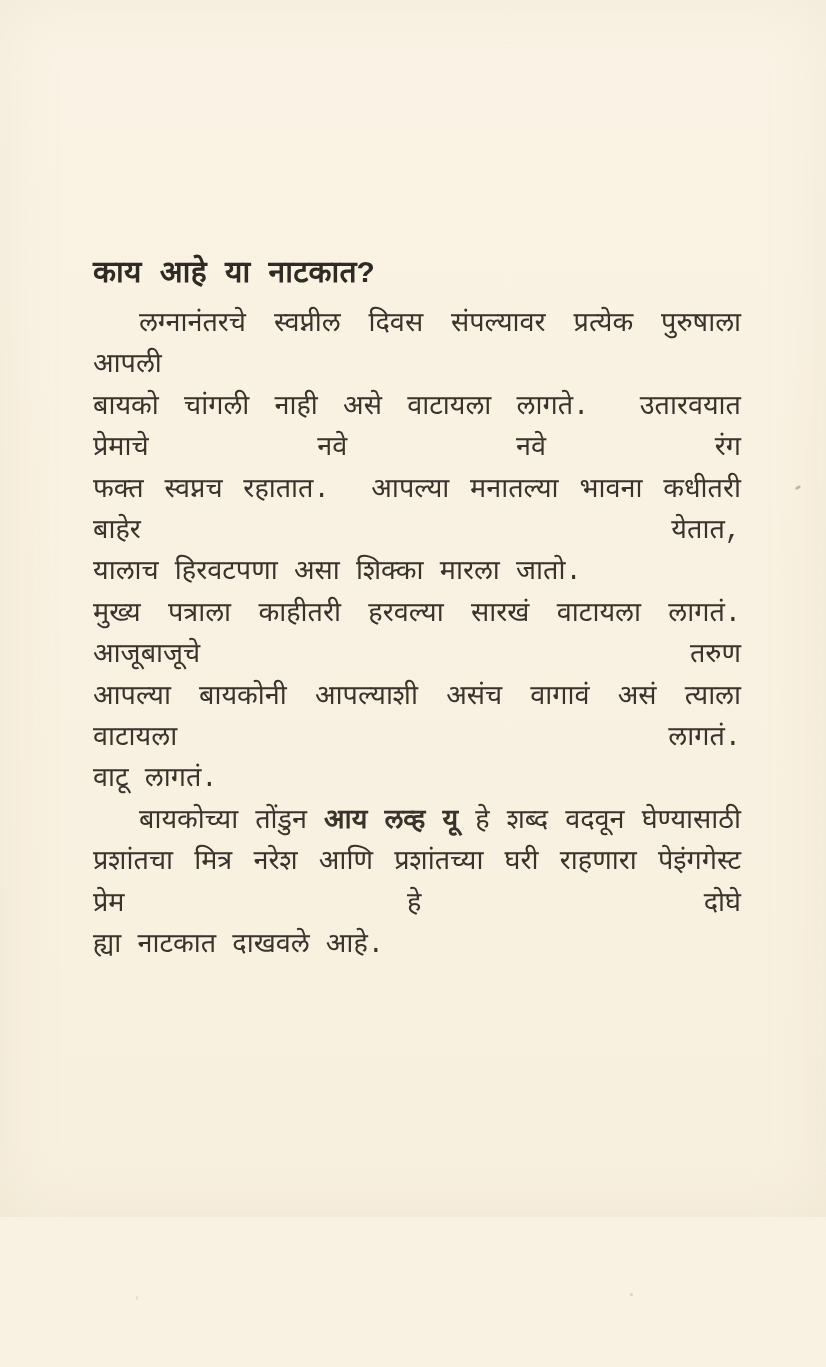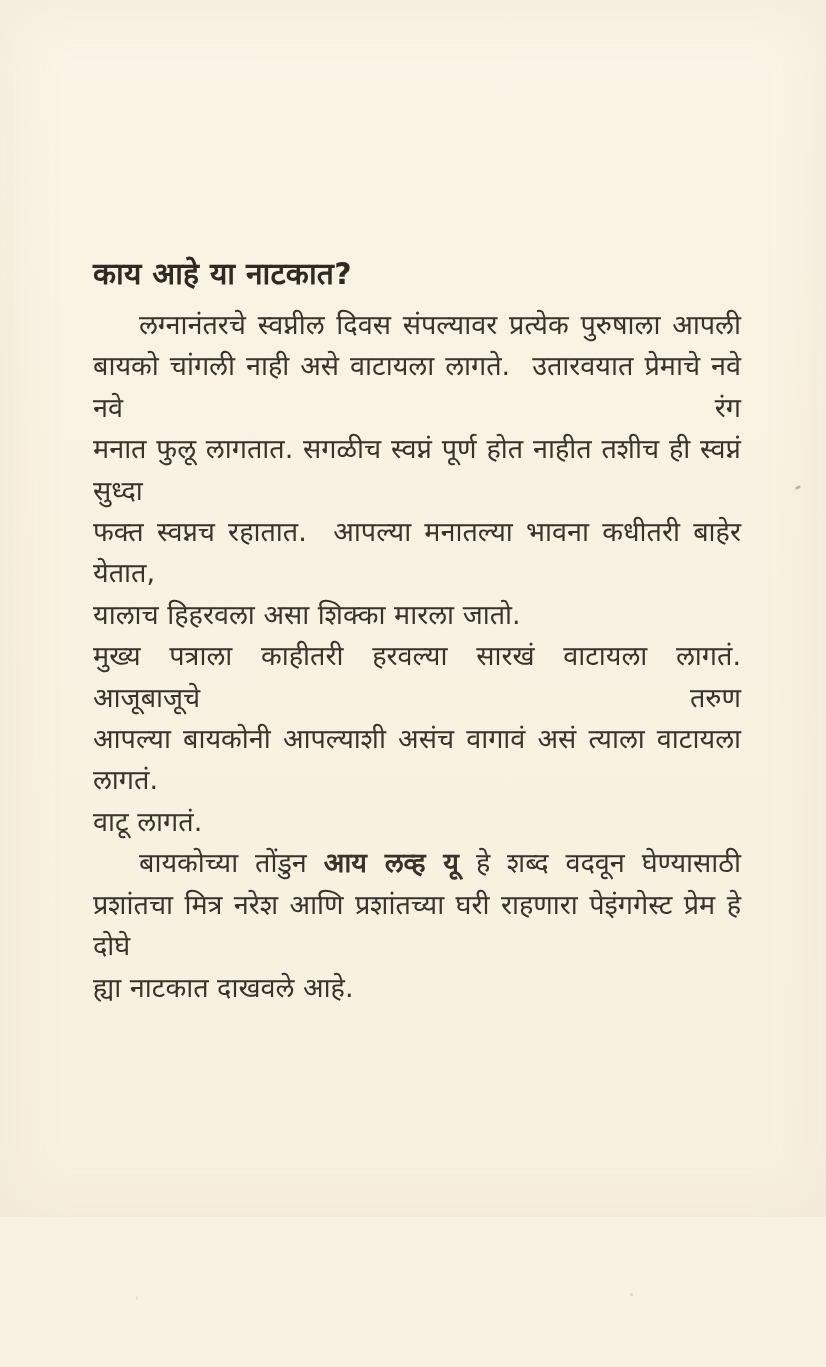--- a/index.html
+++ b/index.html
@@ -12,20 +12,21 @@
     background: #f9f2e2;
     font-family: "DejaVu Sans", "Liberation Sans", sans-serif;
     overflow: hidden;
   }
   .page {
     position: relative;
     width: 826px;
     height: 1217px;
     background: linear-gradient(180deg, #faf3e5 0%, #f9f1e1 45%, #f8f0df 100%);
     box-shadow: inset 0 0 60px rgba(205,190,160,0.18);
+    font-family: Liberation Mono, monospace;
   }
   .text-block {
     position: absolute;
     left: 93px;
     top: 252px;
     width: 648px;
     color: #39332b;
   }
   .heading {
     font-size: 30px;
@@ -69,23 +70,22 @@
 
 <div class="page">
 
   <div class="text-block">
 
     <h1 class="heading">काय आहे या नाटकात?</h1>
 
     <div class="para">
       <div class="line first">लग्नानंतरचे स्वप्नील दिवस संपल्यावर प्रत्येक पुरुषाला आपली</div>
       <div class="line">बायको चांगली नाही असे वाटायला लागते.  उतारवयात प्रेमाचे नवे नवे रंग</div>
-      <div class="line">मनात फुलू लागतात. सगळीच स्वप्नं पूर्ण होत नाहीत तशीच ही स्वप्नं सुध्दा</div>
       <div class="line">फक्त स्वप्नच रहातात.  आपल्या मनातल्या भावना कधीतरी बाहेर येतात,</div>
-      <div class="line last">यालाच हिहरवला असा शिक्का मारला जातो.</div>
+      <div class="line last">यालाच हिरवटपणा असा शिक्का मारला जातो.</div>
     </div>
 
     <div class="para">
       <div class="line">मुख्य पत्राला काहीतरी हरवल्या सारखं वाटायला लागतं.  आजूबाजूचे तरुण</div>
       <div class="line">आपल्या बायकोनी आपल्याशी असंच वागावं असं त्याला वाटायला लागतं.</div>
       <div class="line last">वाटू लागतं.</div>
     </div>
 
     <div class="para">
       <div class="line first"><span>बायकोच्या तोंडुन </span><span class="bold">आय लव्ह यू</span><span> हे शब्द वदवून घेण्यासाठी</span></div>

